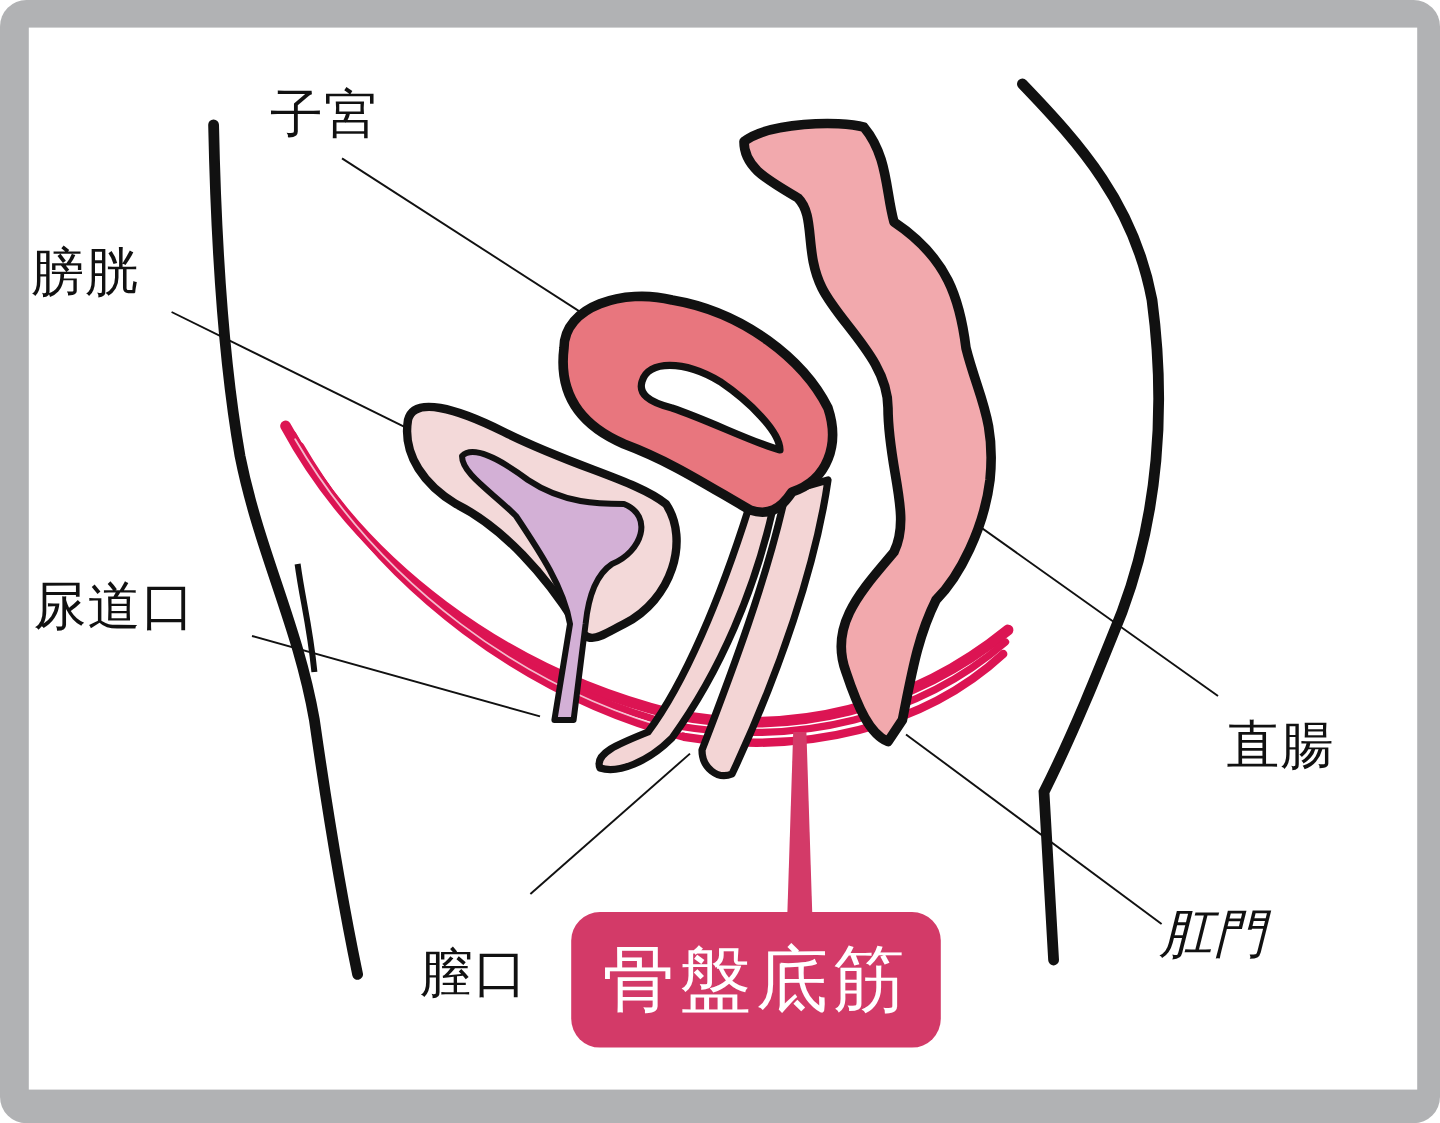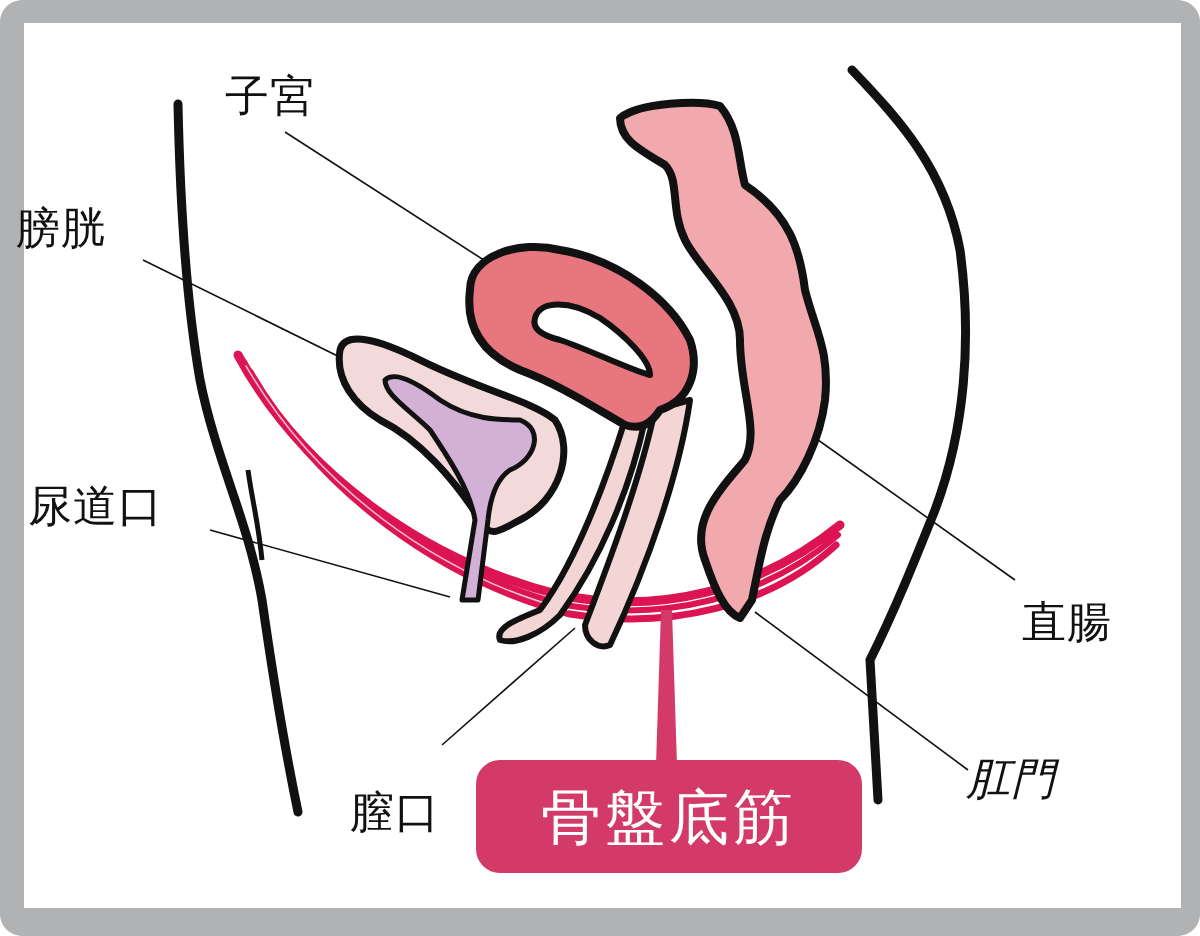--- a/index.html
+++ b/index.html
@@ -12,21 +12,21 @@
       position: absolute; left: 24px; top: 23px; width: 1157px; height: 885px;
       background: #ffffff;
     }
     svg.art { position: absolute; left: 0; top: 0; width: 1200px; height: 936px; }
     .label {
       position: absolute; font-family: "DejaVu Sans", sans-serif;
       font-size: 44px; line-height: 1; color: #111111; letter-spacing: 1px;
       white-space: nowrap;
     }
     .callout {
-      position: absolute; left: 476px; top: 760px; width: 386px; height: 113px;
+      position: absolute; left: 476px; top: 760px; width: 308px; height: 113px;
       background: #d33a68; border-radius: 24px;
       display: flex; align-items: center; justify-content: center;
     }
     .callout span {
       font-family: "DejaVu Sans", sans-serif; font-size: 60px; color: #ffffff;
       letter-spacing: 4px; line-height: 1;
     }
   </style>
 </head>
 <body>
@@ -69,21 +69,21 @@
   <path d="M340 350 C 345 330, 380 340, 420 360 C 480 390, 530 400, 555 420 C 575 450, 560 500, 520 520 C 500 530, 490 540, 480 520 C 455 480, 420 440, 380 420 C 355 405, 335 380, 340 350 Z" fill="#f3d9d9" stroke="#111111" stroke-width="7" stroke-linejoin="round"></path>
 
   <path d="M385 380 C 395 370, 420 385, 440 400 C 470 420, 500 420, 520 420 C 545 430, 535 460, 510 470 C 495 480, 490 500, 488 520 L 478 600 L 462 600 L 475 520 C 470 490, 450 460, 430 430 C 410 410, 385 395, 385 380 Z" fill="#d3b0d6" stroke="#111111" stroke-width="5" stroke-linejoin="round"></path>
 
   <path d="M470 290 C 470 255, 520 240, 560 250 C 620 260, 670 300, 690 340 C 700 370, 690 400, 660 410 C 650 425, 640 430, 625 425 C 590 405, 560 385, 520 370 C 485 355, 465 330, 470 290 Z" fill="#e8767e" stroke="#111111" stroke-width="8" stroke-linejoin="round"></path>
 
   <path d="M535 318 C 540 300, 570 300, 600 318 C 625 335, 650 360, 650 375 C 630 370, 590 350, 560 340 C 540 335, 532 328, 535 318 Z" fill="#ffffff" stroke="#111111" stroke-width="6" stroke-linejoin="round"></path>
 </svg>
 
 <div class="label" style="left:204px; top:74px;margin-left:21px;">子宮</div>
-<div class="label" style="left:16px; top:206px;text-align:right;">膀胱</div>
+<div class="label" style="left:26px; top:206px;text-align:right;">膀胱</div>
 <div class="label" style="left:28px; top:484px;">尿道口</div>
 <div class="label" style="left:350px; top:756px;margin-top:34px;">膣口</div>
 <div class="label" style="left:1022px; top:600px;">直腸</div>
 <div class="label" style="left:966px; top:757px;font-style:italic;">肛門</div>
 
 <div class="callout">
   <span>骨盤底筋</span>
 </div>
 
 </body></html>

